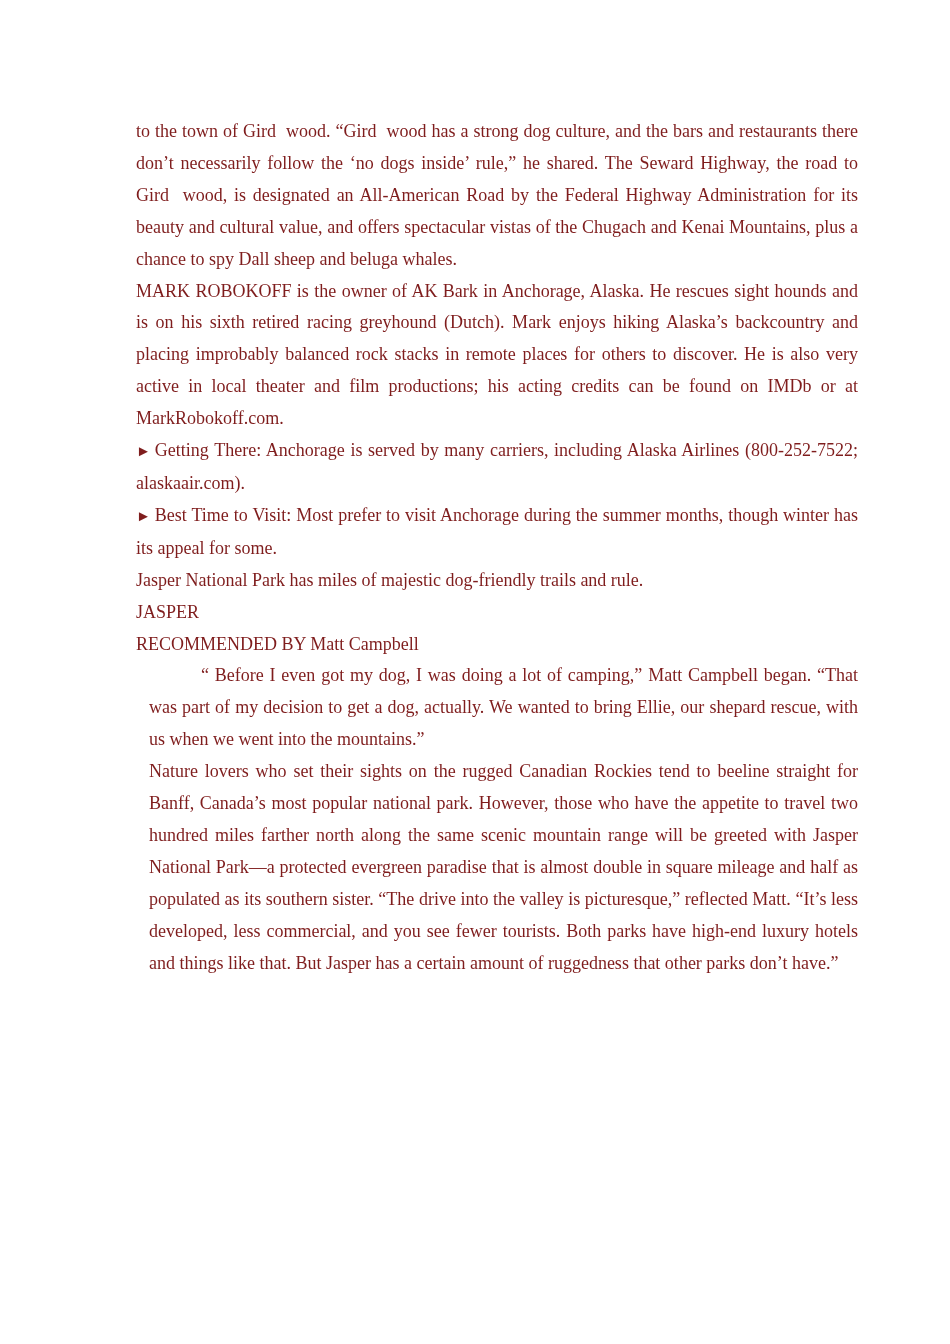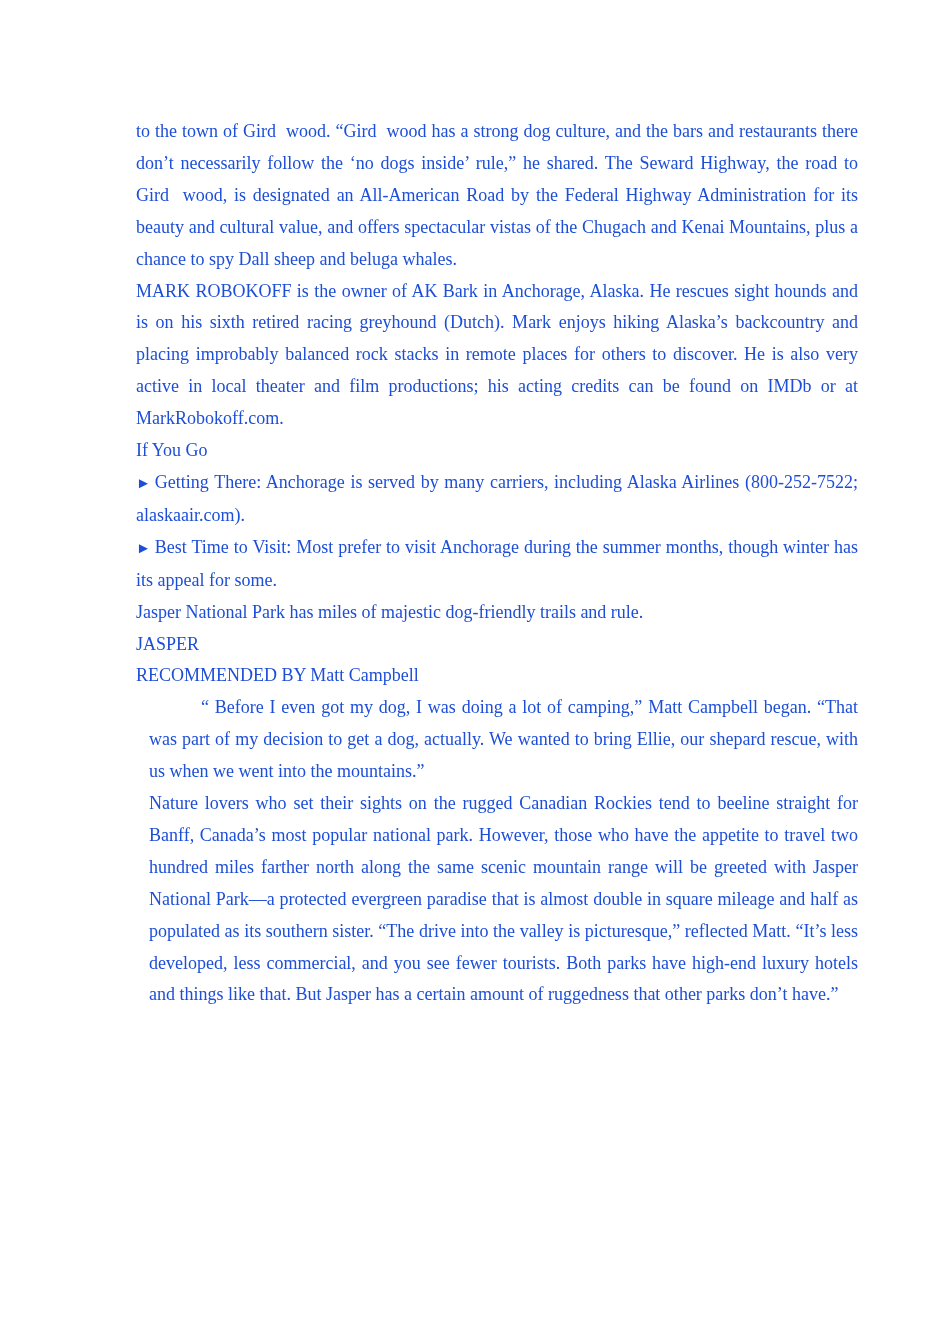--- a/index.html
+++ b/index.html
@@ -5,34 +5,33 @@
     html, body { margin: 0; padding: 0; background: #ffffff; }
     body { width: 950px; height: 1344px; position: relative; overflow: hidden; }
     .page {
       position: absolute;
       left: 136px;
       top: 116px;
       width: 722px;
       font-family: "Liberation Serif", serif;
       font-size: 18px;
       line-height: 31.9px;
-      color: #1d4ed8;
+      color: #7f1d1d;
     }
     .p { margin: 0; text-align: justify; text-align-last: left; }
     .indent-block { margin-left: 13px; }
     .first-indent { text-indent: 52px; }
     .bullet-glyph { font-size: 15px; margin-right: 4px; }
   </style>
 </head>
 <body>
 
 <div class="page">
   <p class="p">to the town of Gird&nbsp; wood. “Gird&nbsp; wood has a strong dog culture, and the bars and restaurants there don’t necessarily follow the ‘no dogs inside’ rule,” he shared. The Seward Highway, the road to Gird&nbsp; wood, is designated an All-American Road by the Federal Highway Administration for its beauty and cultural value, and offers spectacular vistas of the Chugach and Kenai Mountains, plus a chance to spy Dall sheep and beluga whales.</p>
   <p class="p">MARK ROBOKOFF is the owner of AK Bark in Anchorage, Alaska. He rescues sight hounds and is on his sixth retired racing greyhound (Dutch). Mark enjoys hiking Alaska’s backcountry and placing improbably balanced rock stacks in remote places for others to discover. He is also very active in local theater and film productions; his acting credits can be found on IMDb or at MarkRobokoff.com.</p>
-  <p class="p">If You Go</p>
 
   <p class="p"><span class="bullet-glyph">►</span><span>Getting There: Anchorage is served by many carriers, including Alaska Airlines (800-252-7522; alaskaair.com).</span></p>
   <p class="p"><span class="bullet-glyph">►</span><span>Best Time to Visit: Most prefer to visit Anchorage during the summer months, though winter has its appeal for some.</span></p>
 
   <p class="p">Jasper National Park has miles of majestic dog-friendly trails and rule.</p>
   <p class="p">JASPER</p>
   <p class="p">RECOMMENDED BY Matt Campbell</p>
 
   <div class="indent-block">
     <p class="p first-indent">“ Before I even got my dog, I was doing a lot of camping,” Matt Campbell began. “That was part of my decision to get a dog, actually. We wanted to bring Ellie, our shepard rescue, with us when we went into the mountains.”</p>

